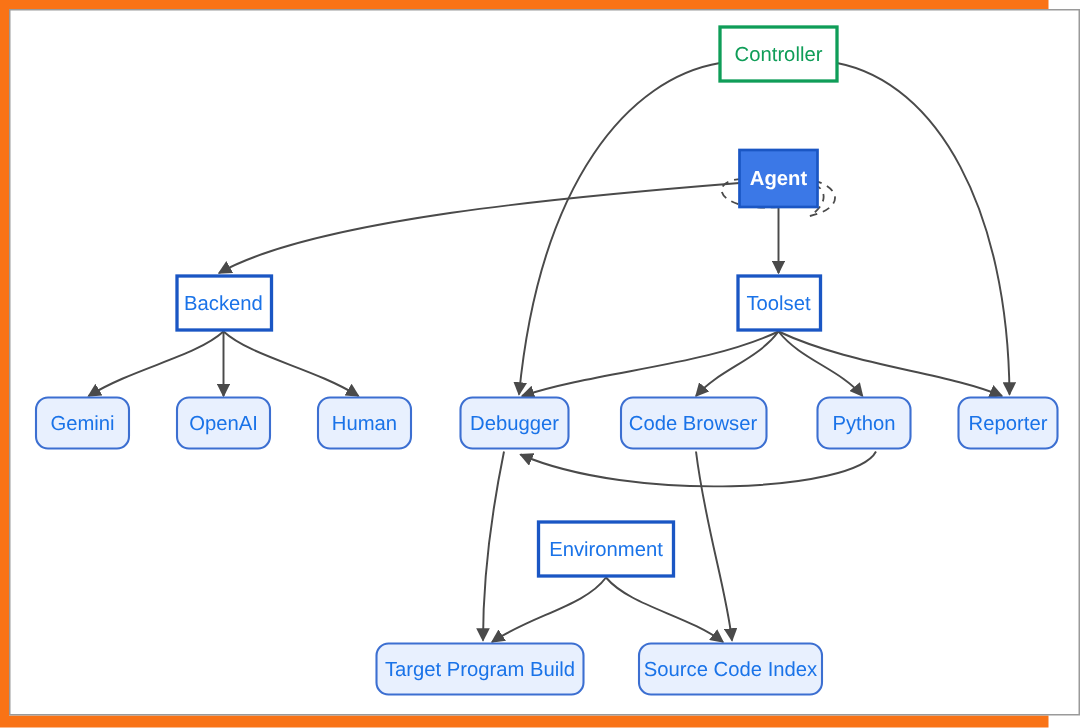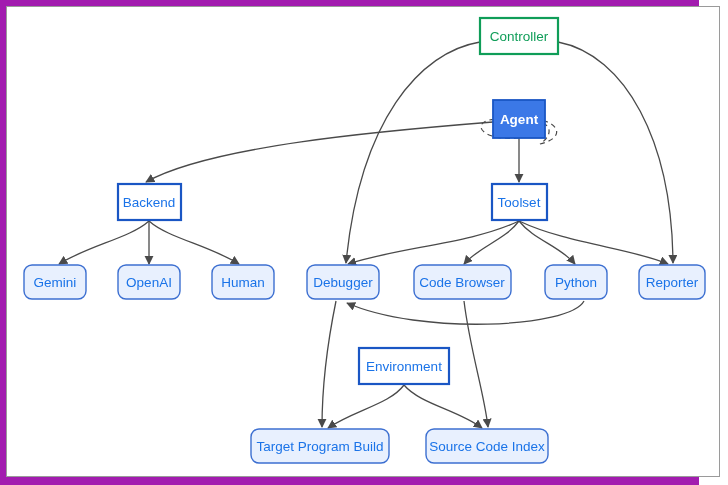--- a/index.html
+++ b/index.html
@@ -10,21 +10,21 @@
   body {
     width: 728px;
     height: 485px;
     font-family: "Liberation Sans", sans-serif;
     overflow: hidden;
   }
   #diagram-canvas {
     position: relative;
     width: 699px;
     height: 485px;
-    background: #a21caf;
+    background: #f97316;
   }
   #diagram-frame {
     position: absolute;
     left: 6px;
     top: 6px;
     width: 714px;
     height: 471px;
     border: 1px solid #9a9a9a;
     box-sizing: border-box;
     background: #ffffff;

